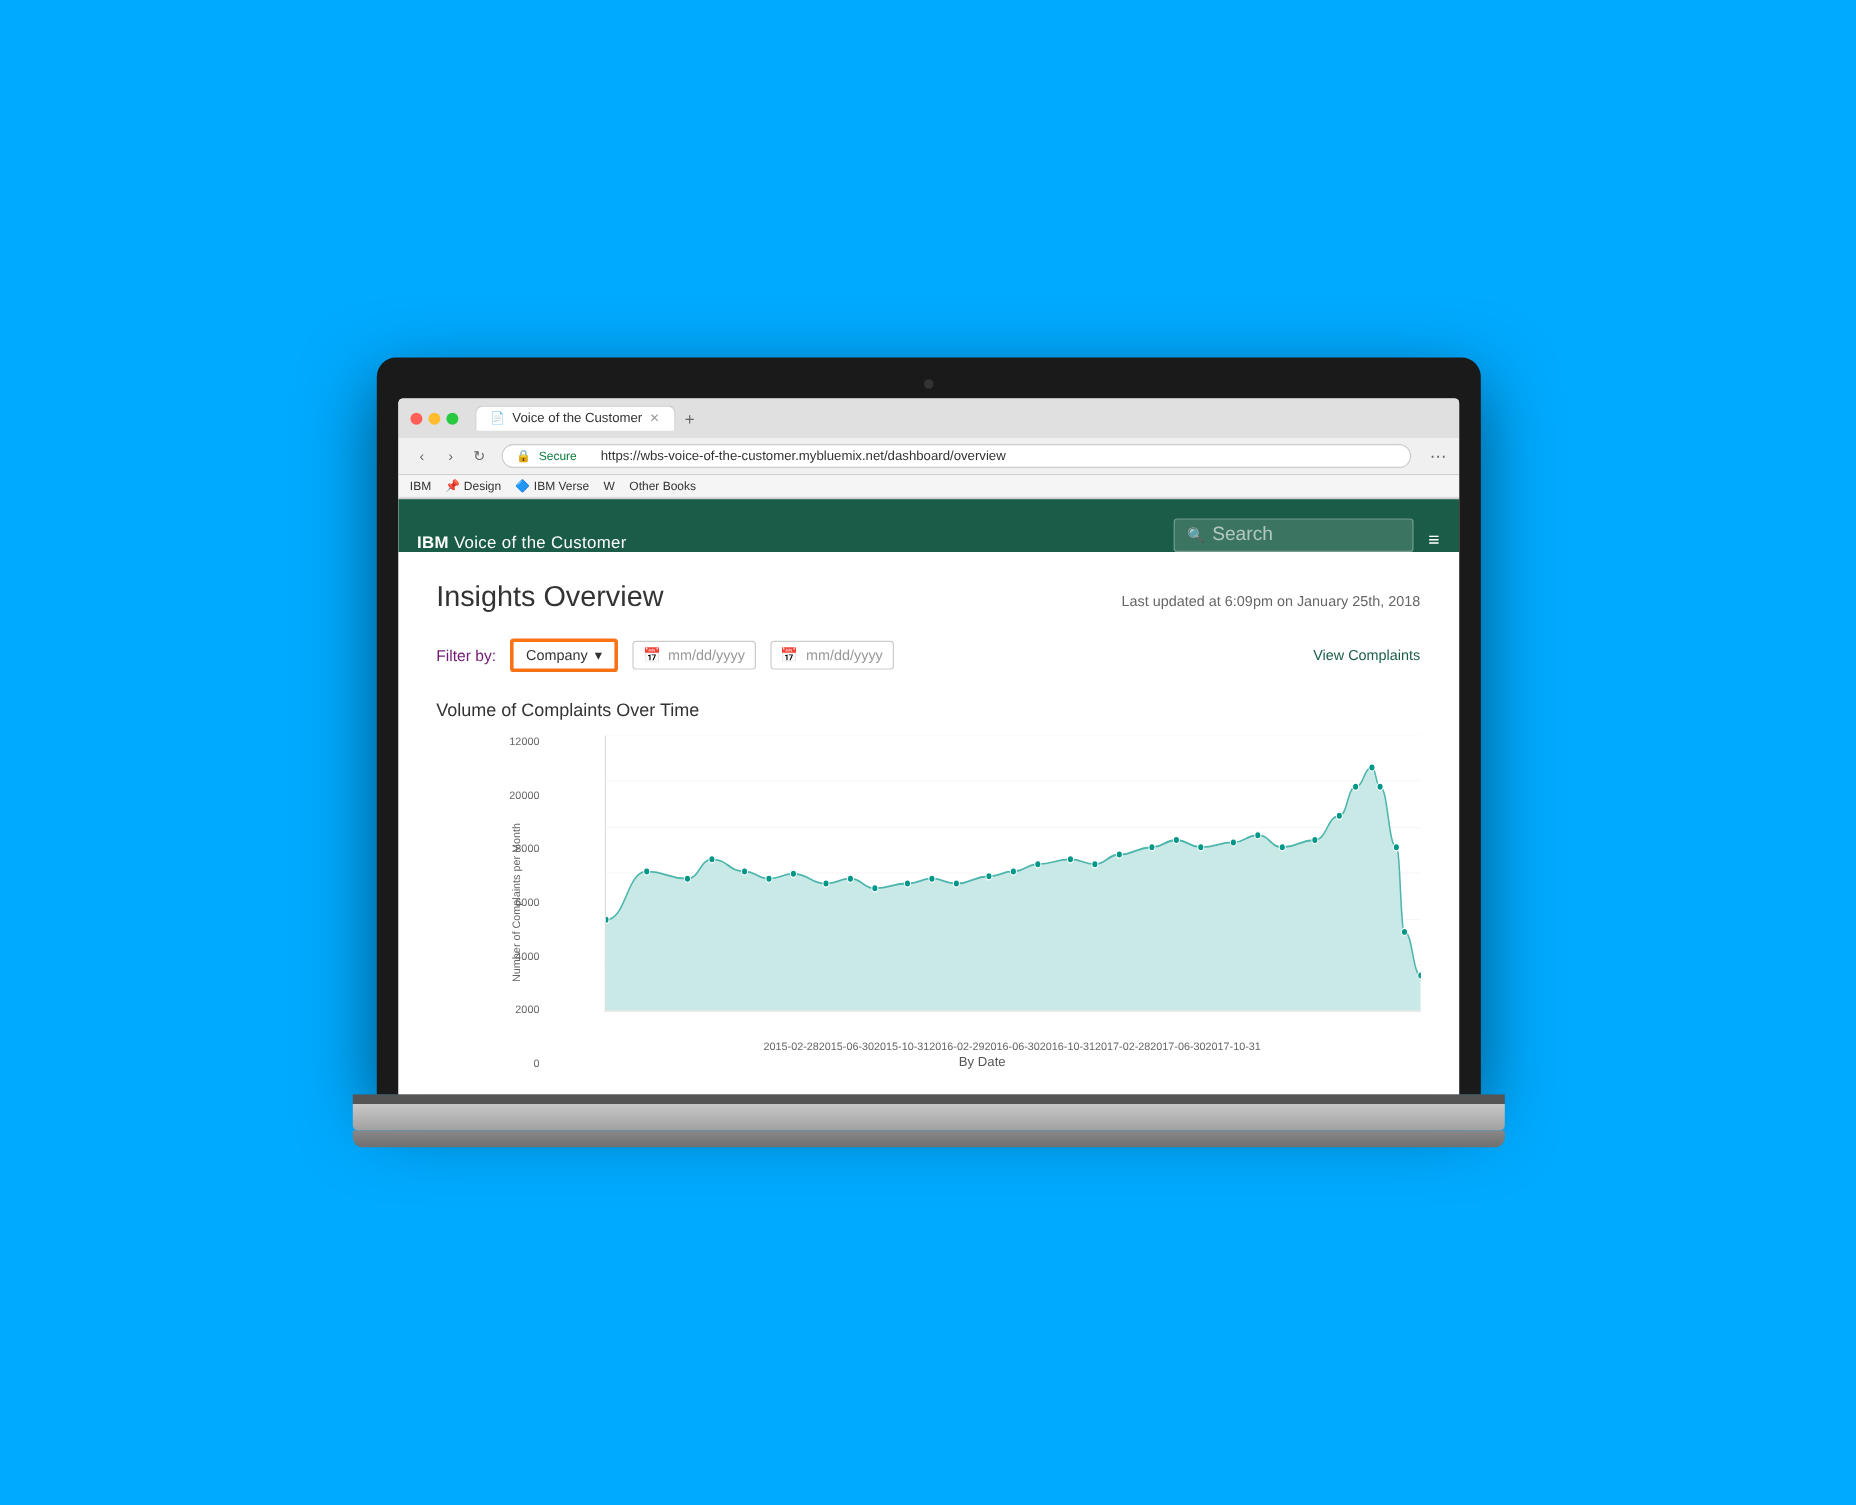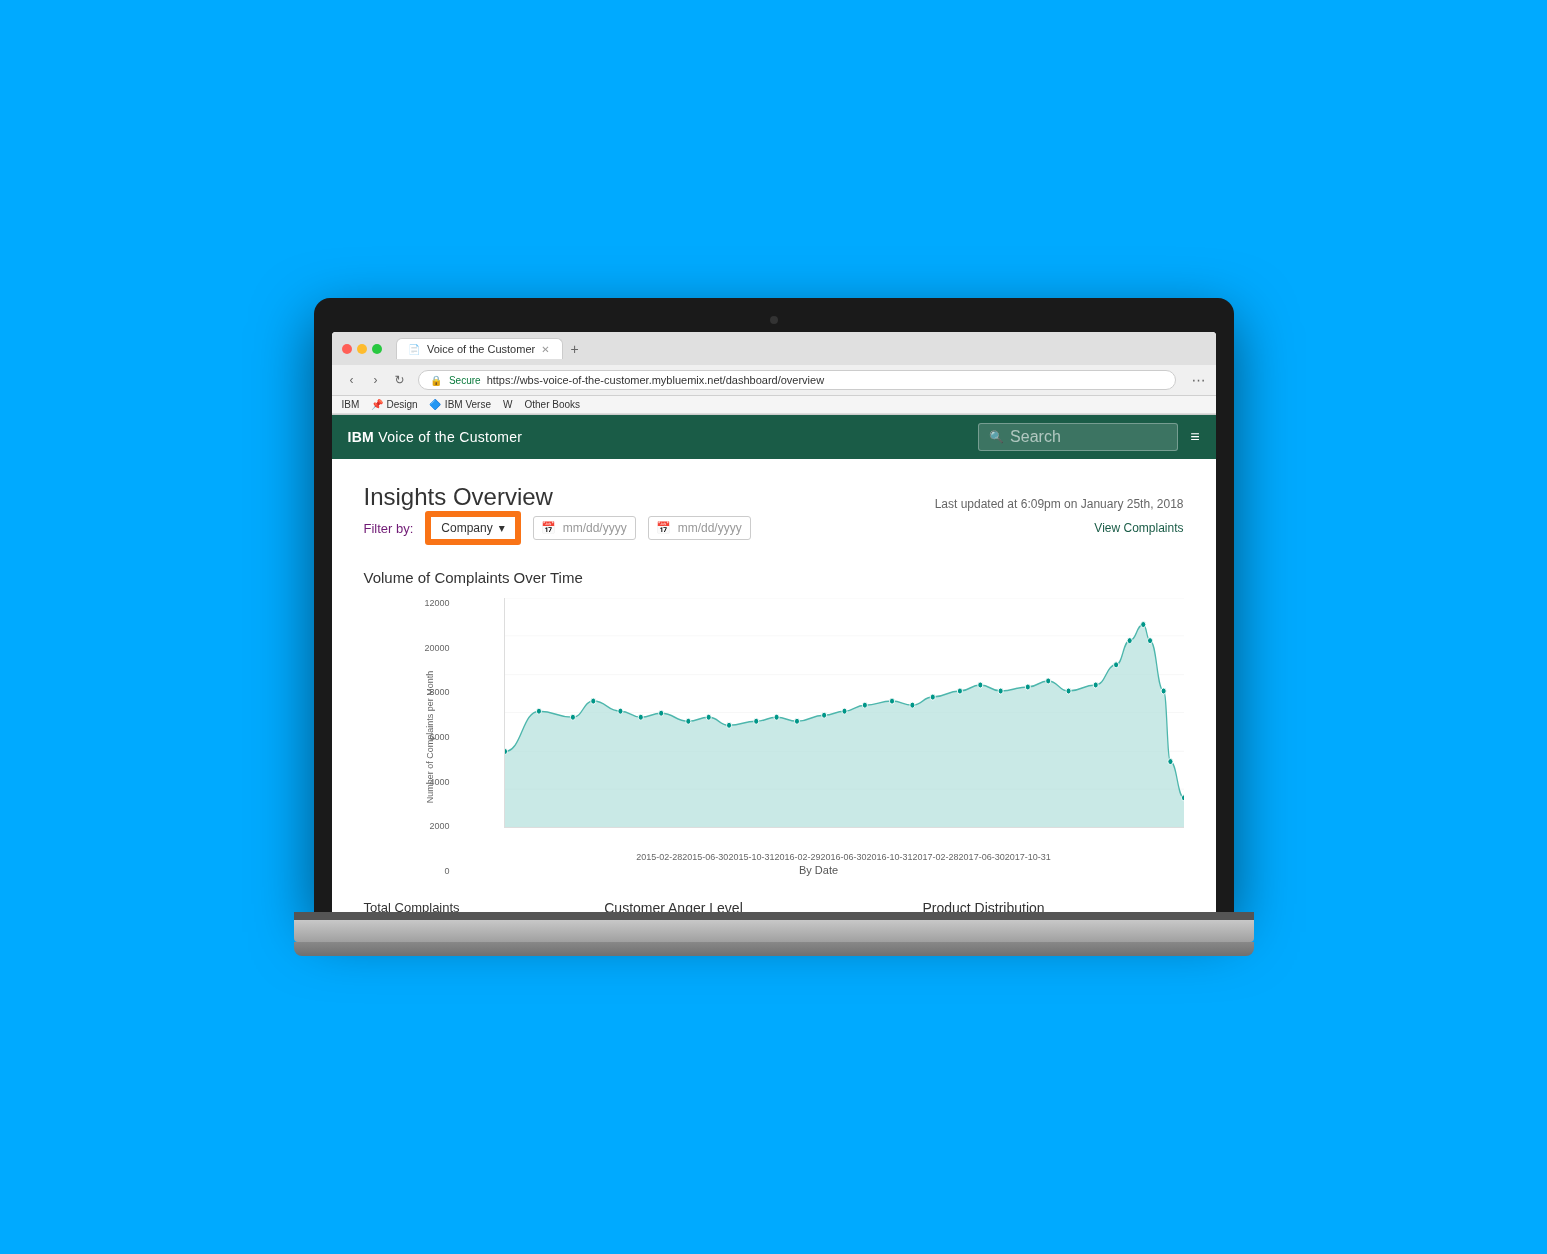--- a/index.html
+++ b/index.html
@@ -138,21 +138,21 @@
     }
     .bookmark-item {
       display: flex; align-items: center; gap: 3px;
       cursor: pointer; white-space: nowrap;
     }
 
     
     .app-nav {
       background: #1a5c47;
       display: flex;
-      align-items: center;
+      align-items: flex-end;
       padding: 0 16px;
       height: 44px;
     }
     .app-logo {
       color: white;
       font-size: 14px;
       font-weight: 400;
       letter-spacing: 0.3px;
     }
     .app-logo strong { font-weight: 700; }
@@ -177,21 +177,22 @@
     
     .main-content {
       background: white;
       padding: 24px 32px;
       flex: 1;
       overflow-y: auto;
     }
     .page-header {
       display: flex;
       justify-content: space-between;
-      align-items: flex-end;
+      align-items: center;
+      margin-bottom: 20px;
     }
     .page-title {
       font-size: 24px;
       font-weight: 300;
       color: #333;
     }
     .last-updated {
       font-size: 12px;
       color: #666;
       margin-top: 6px;
@@ -202,21 +203,21 @@
       gap: 12px;
       margin-bottom: 24px;
     }
     .filter-label {
       font-size: 13px;
       color: #701a75;
     }
     .filter-select {
       display: flex;
       align-items: center;
-      border: 6px solid #f97316;
+      border: 3px solid #f97316;
       border-radius: 3px;
       padding: 4px 10px;
       gap: 6px;
       font-size: 12px;
       color: #333;
       background: white;
       cursor: pointer;
     }
     .date-input {
       display: flex;
@@ -342,21 +343,21 @@
         </div>
         <div class="browser-addressbar">
           <div class="nav-buttons">
             <button class="nav-btn">‹</button>
             <button class="nav-btn">›</button>
             <button class="nav-btn">↻</button>
           </div>
           <div class="address-bar">
             <span class="secure-icon">🔒</span>
             <span style="color:#0a7a3c;font-size:10px;">Secure</span>
-            <span style="font-size:11px;color:#333;">https://wbs-voice-of-the-customer.mybluemix.net/dashboard/overview</span>
+            <span style="font-size:11px;color:#333;margin-left:14px;">https://wbs-voice-of-the-customer.mybluemix.net/dashboard/overview</span>
           </div>
           <span style="font-size:14px;color:#666;margin-left:8px;">⋯</span>
         </div>
         <div class="bookmarks-bar">
           <span class="bookmark-item">IBM</span>
           <span class="bookmark-item">📌 Design</span>
           <span class="bookmark-item">🔷 IBM Verse</span>
           <span class="bookmark-item">W</span>
           <span class="bookmark-item">Other Books</span>
         </div>

